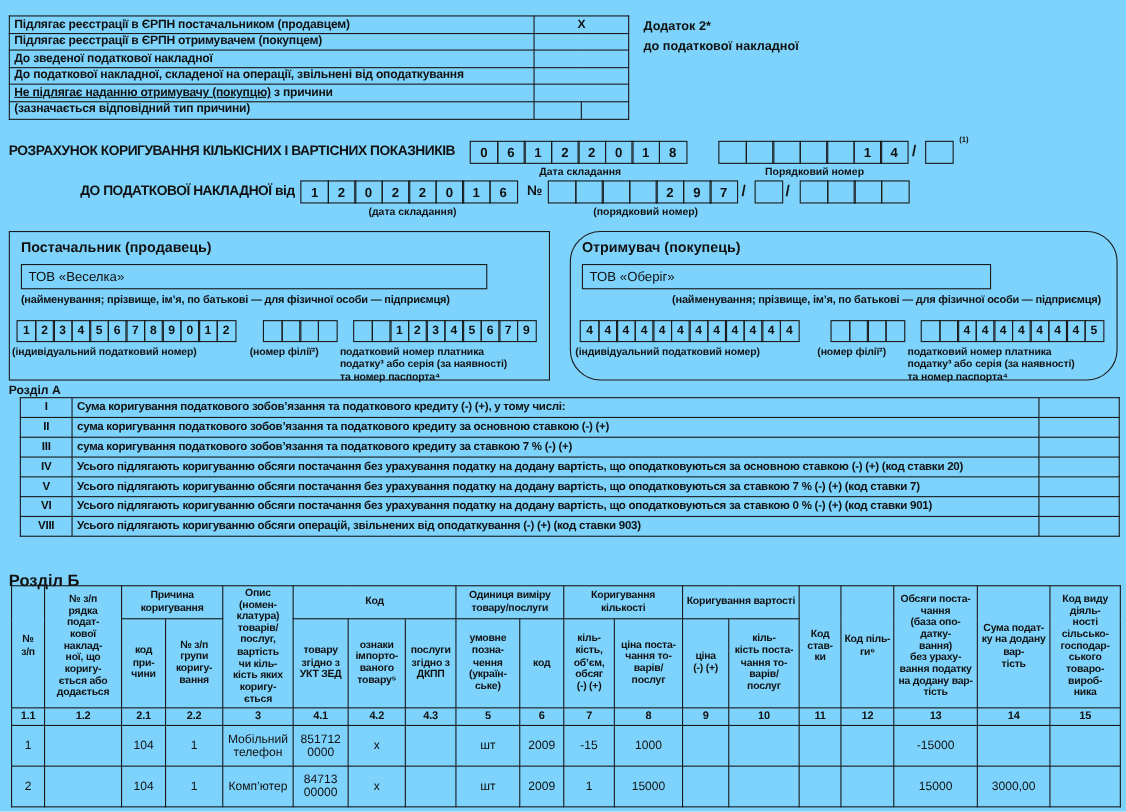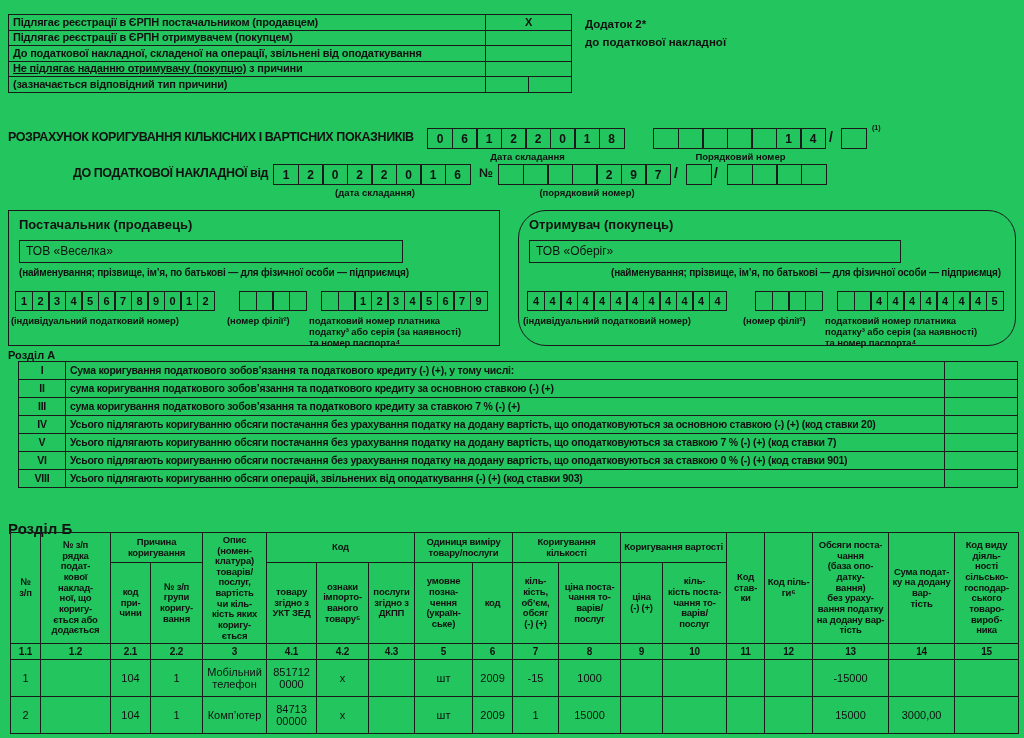--- a/index.html
+++ b/index.html
@@ -1,16 +1,16 @@
 <!DOCTYPE html>
 <html><head>
 <meta charset="utf-8">
 <style>
   html,body{margin:0;padding:0;background:#fff;}
-  #page{position:relative;width:1024px;height:738px;background:#22c55e;overflow:hidden;
+  #page{position:relative;width:1024px;height:738px;background:#7dd3fc;overflow:hidden;
         font-family:"Liberation Sans","DejaVu Sans",sans-serif;color:#111;}
   .pre{white-space:pre-line;}
   .u{text-decoration:underline;}
 
   
   table.checklist{position:absolute;left:8px;top:14px;border-collapse:collapse;table-layout:fixed;}
   .checklist td{border:1.5px solid #1a1a1a;height:14.6px;padding:0 4px;font-size:11px;font-weight:600;
                 letter-spacing:-0.2px;line-height:1.05;overflow:hidden;}
   .cl-label{width:468px;}
   .cl-v{width:34px;text-align:center;font-size:12px;}
@@ -45,21 +45,21 @@
   .l-date2{left:305px;top:187px;width:140px;}
   .l-num2{left:512px;top:187px;width:150px;}
 
   
   .panel{position:absolute;top:210px;height:136px;border:1.5px solid #1a1a1a;box-sizing:border-box;}
   .panel-l{left:8px;width:492px;}
   .panel-r{left:518px;width:498px;border-radius:28px;}
   .p-title{position:absolute;left:10px;top:6px;font-size:13px;font-weight:bold;}
   .name-box{position:absolute;left:10px;top:29px;height:23px;box-sizing:border-box;border:1.5px solid #1a1a1a;
             font-size:12px;padding:3px 6px 0;}
-  .panel-l .name-box{width:384px;}
+  .panel-l .name-box{width:424px;}
   .panel-r .name-box{width:372px;}
   .name-cap{position:absolute;top:56px;font-size:10px;font-weight:600;letter-spacing:-0.2px;}
   .panel-l .name-cap{left:10px;}
   .panel-r .name-cap{left:92px;}
   .row-inn{top:80px;}  .panel-l .row-inn{left:6px;}   .panel-r .row-inn{left:8px;}
   .row-br{top:80px;}   .panel-l .row-br{left:230px;}  .panel-r .row-br{left:236px;}
   .row-pp{top:80px;}   .panel-l .row-pp{left:312px;}  .panel-r .row-pp{left:318px;}
   .cap{position:absolute;font-size:9.5px;font-weight:700;text-align:left;line-height:1.16;letter-spacing:-0.1px;}
   .cap-inn{top:104px;width:210px;} .panel-l .cap-inn{left:2px;}  .panel-r .cap-inn{left:4px;}
   .cap-br{top:104px;width:100px;}  .panel-l .cap-br{left:218px;} .panel-r .cap-br{left:224px;}
@@ -94,20 +94,24 @@
 <div id="page">
 
   <table class="checklist">
     <tbody>
         <tr>
       <td class="cl-label">Підлягає реєстрації в ЄРПН постачальником (продавцем)</td>
       <td class="cl-v" colspan="2">Х</td>
     </tr>
     <tr>
       <td class="cl-label">Підлягає реєстрації в ЄРПН отримувачем (покупцем)</td>
+      <td class="cl-v" colspan="2"></td>
+    </tr>
+    <tr>
+      <td class="cl-label">До зведеної податкової накладної</td>
       <td class="cl-v" colspan="2"></td>
     </tr>
     <tr>
       <td class="cl-label">До податкової накладної, складеної на операції, звільнені від оподаткування</td>
       <td class="cl-v" colspan="2"></td>
     </tr>
     <tr>
       <td class="cl-label">
         <span class="u">Не підлягає наданню отримувачу (покупцю)</span><span> з причини</span>
       </td>

